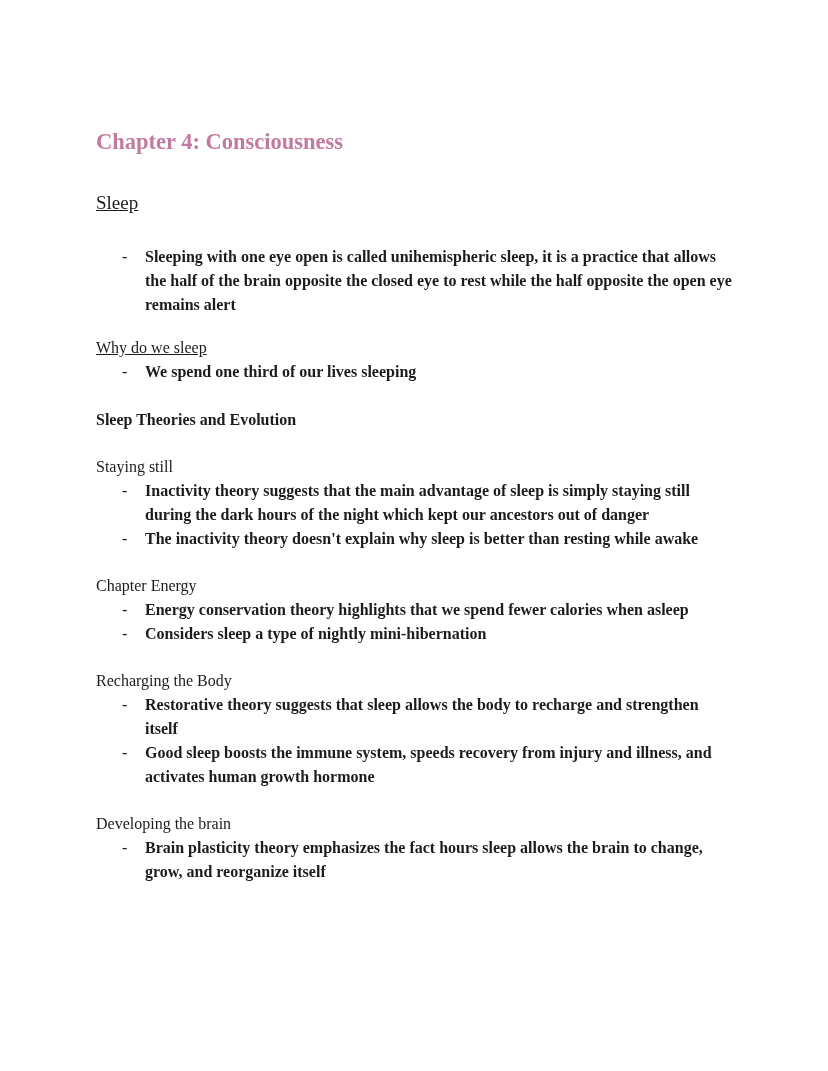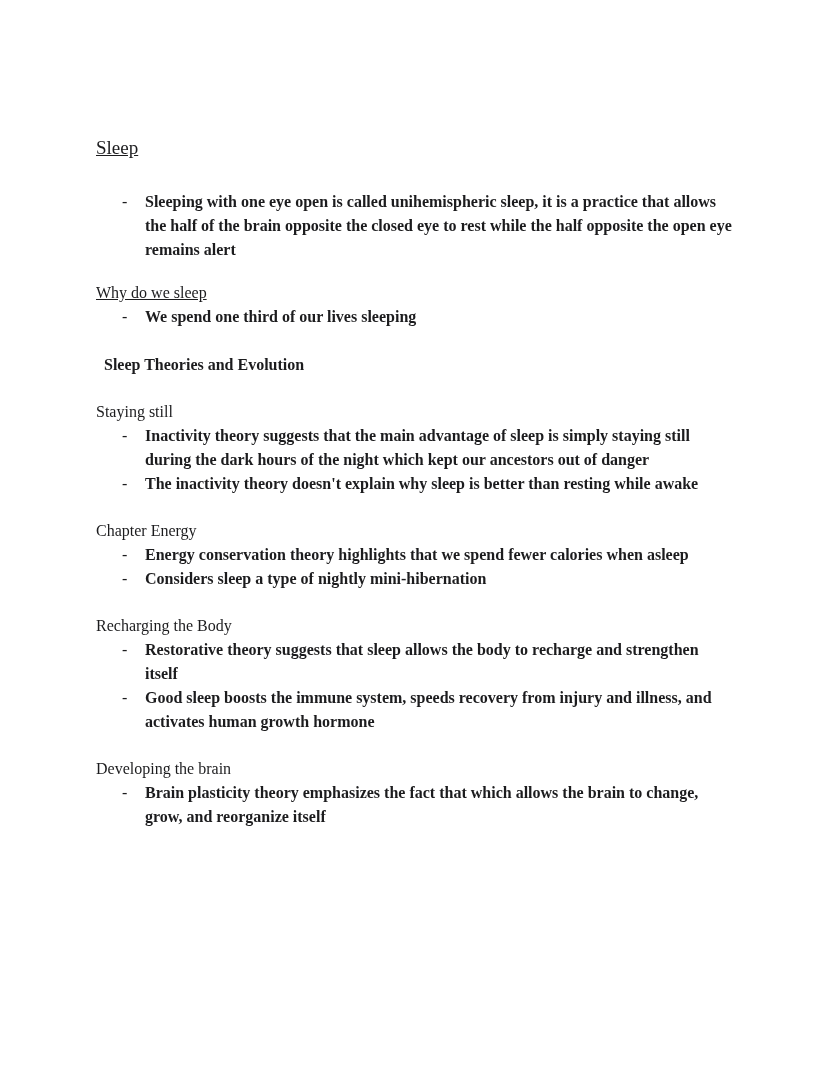--- a/index.html
+++ b/index.html
@@ -36,21 +36,21 @@
     line-height: 26px;
     text-decoration: underline;
     margin: 7px 0 29px 0;
   }
   .heading-underline {
     text-decoration: underline;
     margin: 19px 0 0 0;
   }
   .heading-bold {
     font-weight: bold;
-    margin: 24px 0 23px 8px;
+    margin: 24px 0 23px 0;
   }
   .label {
     margin: 23px 0 0 0;
   }
   .bullet {
     display: flex;
     align-items: flex-start;
   }
   .dash {
     flex: none;
@@ -60,20 +60,21 @@
   .btext {
     flex: 1;
     max-width: 587px;
     font-weight: bold;
   }
 </style>
 </head>
 <body>
 
 <div class="page">
+    <div class="block title">Chapter 4: Consciousness</div>
     <div class="block heading-large">Sleep</div>
     <div class="block bullet">
       <span class="dash">-</span>
       <span class="btext">Sleeping with one eye open is called unihemispheric sleep, it is a practice that allows the half of the brain opposite the closed eye to rest while the half opposite the open eye remains alert</span>
     </div>
     <div class="block heading-underline">Why do we sleep</div>
     <div class="block bullet">
       <span class="dash">-</span>
       <span class="btext">We spend one third of our lives sleeping</span>
     </div>
@@ -101,15 +102,15 @@
       <span class="dash">-</span>
       <span class="btext">Restorative theory suggests that sleep allows the body to recharge and strengthen itself</span>
     </div>
     <div class="block bullet">
       <span class="dash">-</span>
       <span class="btext">Good sleep boosts the immune system, speeds recovery from injury and illness, and activates human growth hormone</span>
     </div>
     <div class="block label">Developing the brain</div>
     <div class="block bullet">
       <span class="dash">-</span>
-      <span class="btext">Brain plasticity theory emphasizes the fact that which allows the brain to change, grow, and reorganize itself</span>
+      <span class="btext">Brain plasticity theory emphasizes the fact hours sleep allows the brain to change, grow, and reorganize itself</span>
     </div>
   </div>
 
 </body></html>

